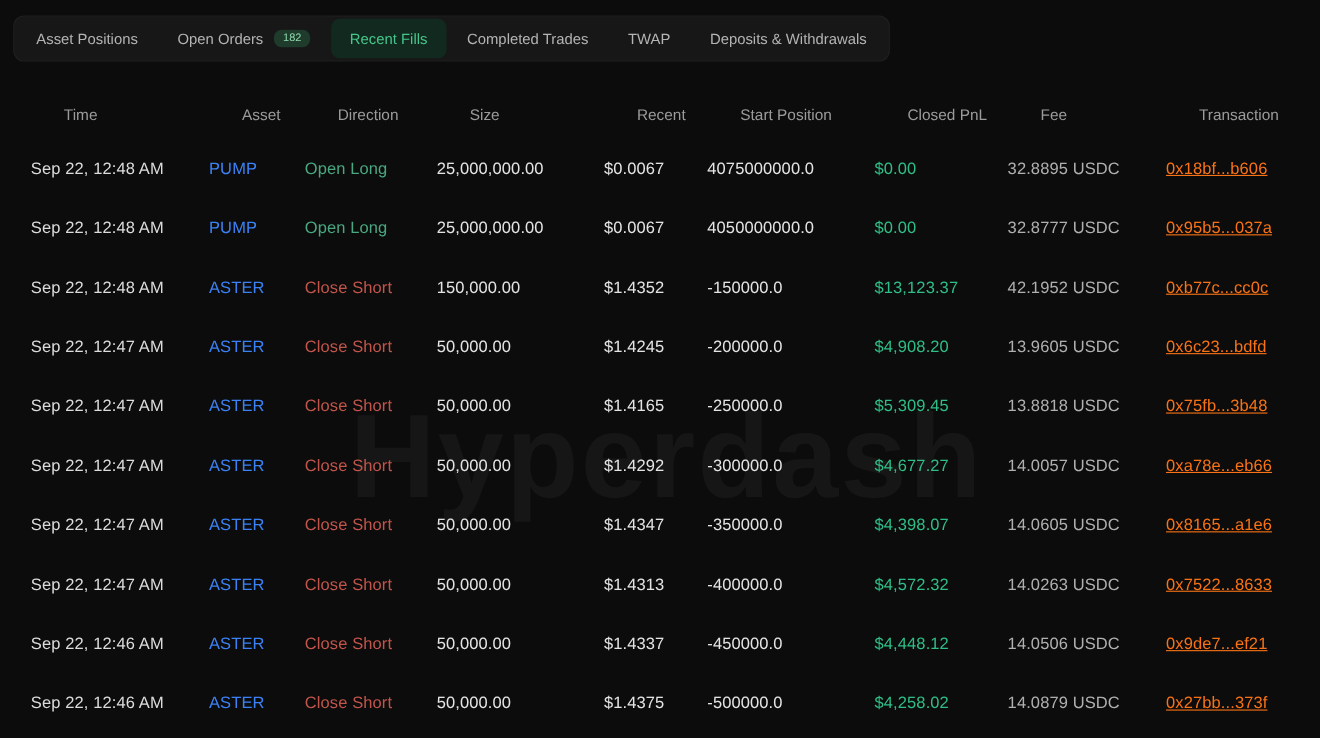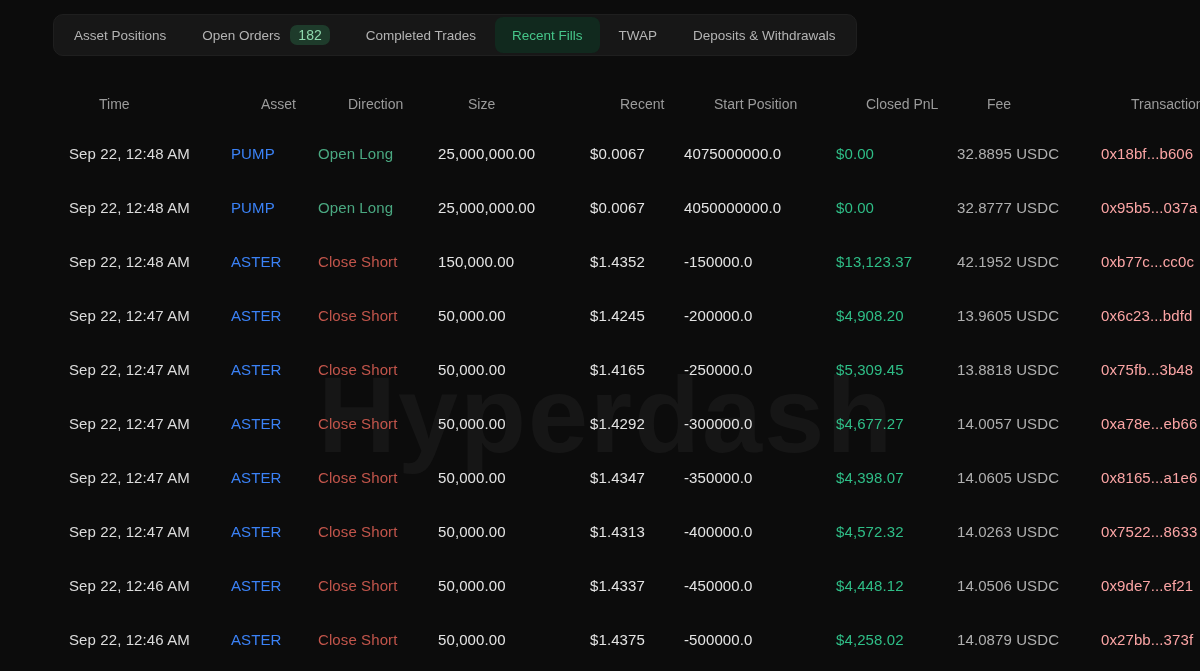--- a/index.html
+++ b/index.html
@@ -3,21 +3,21 @@
 <meta charset="utf-8">
 <style>
   * { margin: 0; padding: 0; box-sizing: border-box; }
   html, body {
     width: 1200px; height: 671px;
     background: #0c0c0c;
     font-family: "Liberation Sans", "DejaVu Sans", sans-serif;
     overflow: hidden;
     position: relative;
   }
-  .app { position: relative; width: 1200px; height: 671px; padding-left: 41px; }
+  .app { position: relative; width: 1200px; height: 671px; }
 
   
   .tabbar {
     display: inline-flex;
     align-items: center;
     margin: 14px 0 0 12px;
     height: 42px;
     padding: 3px;
     background: #171717;
     border: 1px solid #1f1f1f;
@@ -36,21 +36,21 @@
     color: #b4b4b4;
     font-size: 13.5px;
     font-family: inherit;
     cursor: pointer;
     white-space: nowrap;
   }
   .tab.active { background: #11291e; color: #46c68a; }
   .tab-badge {
     background: #1e3b2b;
     color: #8fd9ae;
-    font-size: 14px;
+    font-size: 10px;
     padding: 3px 8px;
     border-radius: 7px;
     line-height: 1;
   }
 
   
   .table-wrap { margin-top: 26px; position: relative; z-index: 2; }
   .grid-row {
     display: grid;
     grid-template-columns: 162px 87px 120px 152px 94px 152px 121px 144px 1fr;
@@ -60,21 +60,21 @@
   .thead { height: 44px; }
   .th { color: #9b9b9b; font-size: 14px; margin-left: 30px; }
   .tr { height: 54px; }
   .td { font-size: 15px; color: #e4e4e4; letter-spacing: 0.1px; }
   .td.time { color: #dcdcdc; }
   .td.asset { color: #3b82f6; font-weight: 500; }
   .td.direction.long { color: #4aa881; }
   .td.direction.short { color: #c2554b; }
   .td.pnl { color: #2fbe87; }
   .td.fee { color: #b0b0b0; }
-  .td.tx { color: #fca5a5; cursor: pointer; }
+  .td.tx { color: #f97316; cursor: pointer; text-decoration: underline; }
 
   
   .watermark {
     position: absolute;
     left: 318px;
     top: 352px;
     font-size: 108px;
     font-weight: 700;
     color: rgba(255,255,255,0.042);
     letter-spacing: 2px;
@@ -89,26 +89,26 @@
 <div class="app">
   <nav class="tabbar">
       <button class="tab">
     <span class="tab-label">Asset Positions</span>
 
   </button>
       <button class="tab">
     <span class="tab-label">Open Orders</span>
     <span class="tab-badge">182</span>
   </button>
-      <button class="tab">
-    <span class="tab-label">Completed Trades</span>
-
-  </button>
       <button class="tab active">
     <span class="tab-label">Recent Fills</span>
+
+  </button>
+      <button class="tab">
+    <span class="tab-label">Completed Trades</span>
 
   </button>
       <button class="tab">
     <span class="tab-label">TWAP</span>
 
   </button>
       <button class="tab">
     <span class="tab-label">Deposits &amp; Withdrawals</span>
 
   </button>

